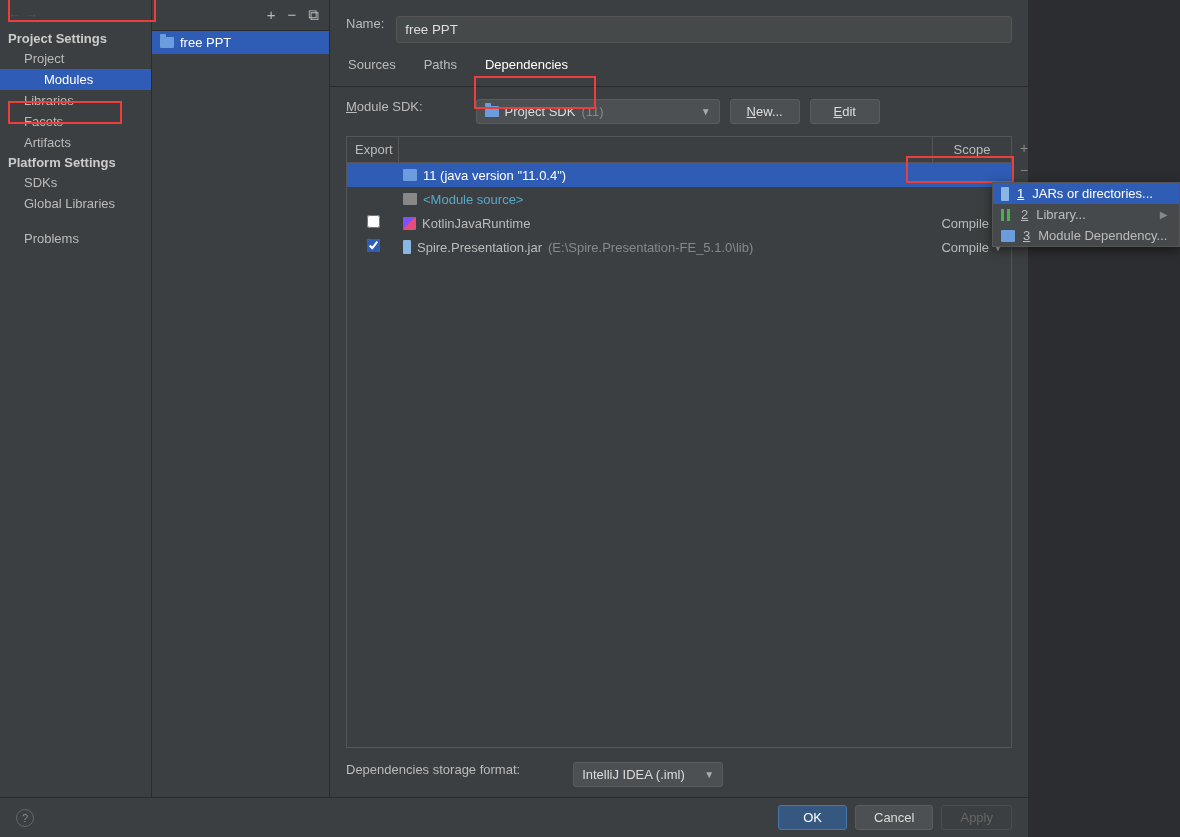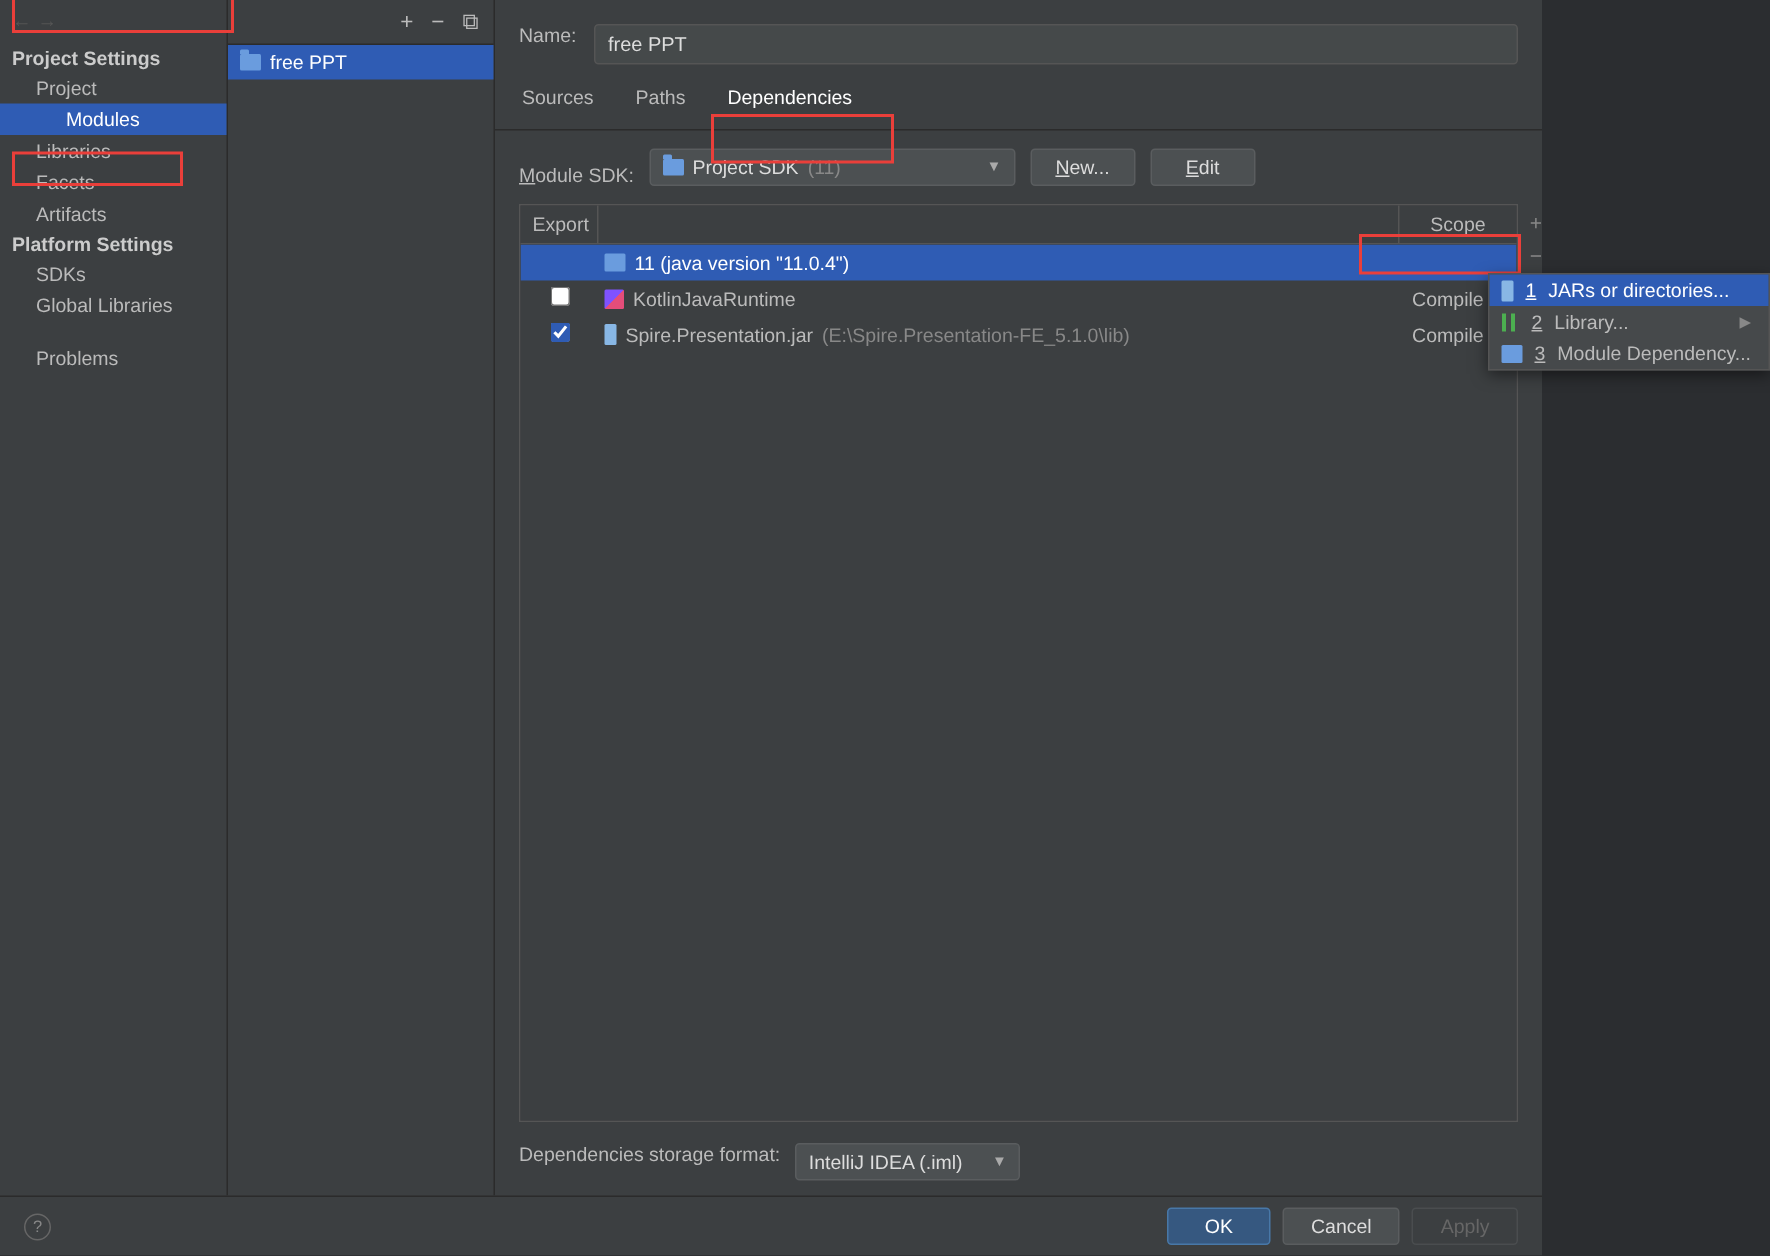--- a/index.html
+++ b/index.html
@@ -160,37 +160,38 @@
     color:#bbb;
     padding: 2px 2px 4px 2px;
     cursor:pointer;
   }
   .tab.active {
     color:#fff;
     border-bottom: 2px solid #4a88c7;
   }
   .sdk-row {
     display:flex;
-    align-items:flex-end;
+    align-items:flex-start;
     gap:10px;
     padding: 12px 16px;
   }
   .sdk-row .lab { color:#bbb; }
   .dropdown {
     display:flex;
     align-items:center;
     gap:6px;
     background:#4c5052;
     border:1px solid #5a5d5f;
     color:#ddd;
     padding: 4px 8px;
     border-radius:3px;
     cursor:pointer;
     min-width: 244px;
     justify-content:space-between;
+    margin-left:43px;
   }
   .dropdown .dd-left { display:flex; align-items:center; gap:6px;}
   .dd-arrow { font-size:10px; color:#aaa;}
   .btn {
     background:#4c5052;
     border:1px solid #5a5d5f;
     color:#ddd;
     padding: 4px 16px;
     border-radius:3px;
     cursor:pointer;
@@ -389,20 +390,28 @@
         <div class="tbody" id="tbody">
             <div class="row selected">
               <div class="c-export"></div>
               <div class="c-name">
                 <span class="mini-icon"></span>
                 <span>11 (java version "11.0.4")</span>
               </div>
               <div class="c-scope"></div>
             </div>
             <div class="row">
+              <div class="c-export"></div>
+              <div class="c-name">
+                <span class="mini-icon gray"></span>
+                <span class="cyan">&lt;Module source&gt;</span>
+              </div>
+              <div class="c-scope"></div>
+            </div>
+            <div class="row">
               <div class="c-export"><input type="checkbox" style=""></div>
               <div class="c-name">
                 <span class="mini-icon kt"></span>
                 <span>KotlinJavaRuntime</span>
               </div>
               <div class="c-scope">
                 <span>Compile</span>
                 <span class="dd-arrow">▼</span>
               </div>
             </div>

